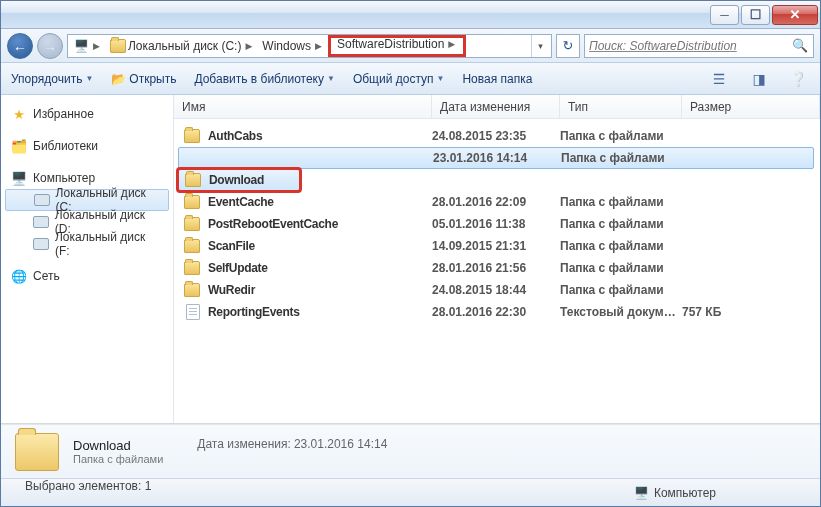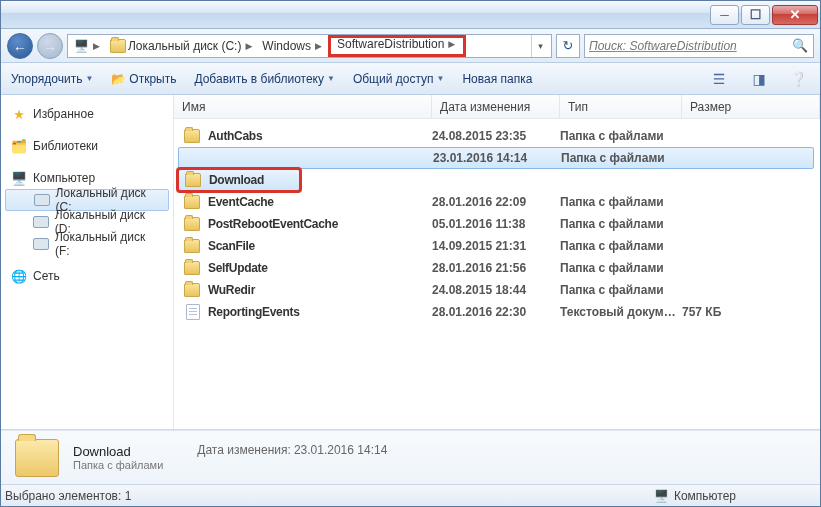--- a/index.html
+++ b/index.html
@@ -59,21 +59,21 @@
 .row .ftype { width:122px; color:#555; }
 .row .fsize { color:#555; }
 .txt-icon { width:14px; height:16px; background:#fff; border:1px solid #a9b8ca; border-radius:1px; position:relative; }
 .txt-icon::before { content:""; position:absolute; top:3px; left:2px; right:2px; height:1px; background:#b6c2d1; box-shadow:0 3px 0 #b6c2d1,0 6px 0 #b6c2d1; }
 .details { height:54px; border-top:1px solid #e0e7ef; display:flex; align-items:center; padding:6px 14px; gap:14px; background:linear-gradient(#f7fafd,#eef4fa); }
 .big-folder { width:44px; height:38px; background:linear-gradient(#fce9ab,#edc869); border:1px solid #caa54a; border-radius:3px; position:relative; }
 .big-folder::before { content:""; position:absolute; top:-6px; left:2px; width:16px; height:6px; background:#f5d987; border:1px solid #caa54a; border-bottom:none; border-radius:3px 3px 0 0; }
 .det-text .dname { font-size:13px; color:#222; }
 .det-text .dtype { color:#777; font-size:11px; }
 .det-right { color:#666; font-size:11px; margin-left:20px; align-self:flex-start; padding-top:6px; }
-.statusbar { height:22px; background:linear-gradient(#f4f7fb,#e3ebf5); display:flex; align-items:center; padding:0 4px; color:#444; border-top:1px solid #cbd7e6; }
+.statusbar { height:28px; background:linear-gradient(#f4f7fb,#e3ebf5); display:flex; padding:0 24px; color:#444; border-top:1px solid #cbd7e6; }
 .statusbar .spacer { flex:1; }
 .statusbar .sitem { display:flex; align-items:center; gap:5px; margin-right:80px; }
 </style>
 </head>
 <body>
 
 <div class="window">
 
   <div class="titlebar">
     <div class="tbtn">─</div>

